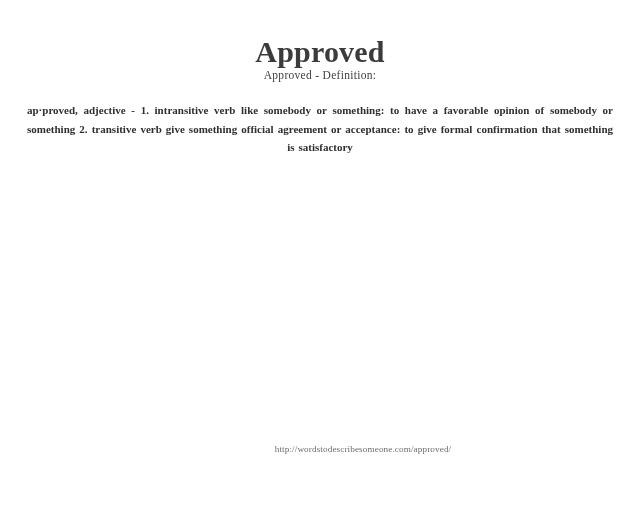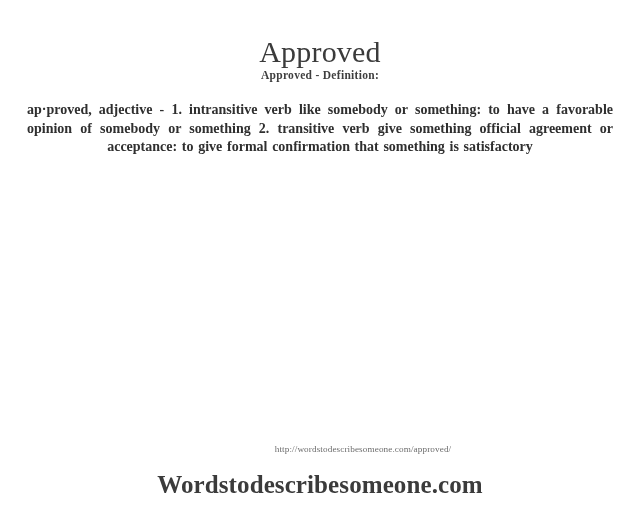--- a/index.html
+++ b/index.html
@@ -25,48 +25,48 @@
 
   
   .title {
     position: absolute;
     top: 12px;
     left: 0;
     width: 640px;
     text-align: center;
     font-size: 30px;
     line-height: 40px;
-    font-weight: normal;
+    font-weight: bold;
     color: #3b3b3b;
     letter-spacing: 0.2px;
   }
 
   
   .subtitle {
     position: absolute;
     top: 67px;
     left: 0;
     width: 640px;
     text-align: center;
     font-size: 11.5px;
     line-height: 16px;
-    font-weight: bold;
+    font-weight: normal;
     color: #3f3f3f;
     letter-spacing: 0.3px;
   }
 
   
   .definition {
     position: absolute;
     top: 101px;
     left: 27px;
     width: 586px;
     text-align: justify;
     text-align-last: center;
-    font-size: 14px;
+    font-size: 11px;
     line-height: 18.5px;
     font-weight: bold;
     color: #2f2f2f;
     word-spacing: 1.2px;
   }
 
   
   .content-spacer {
     position: absolute;
     top: 185px;
@@ -112,15 +112,14 @@
   <h1 class="title">Approved</h1>
 
   <div class="subtitle">Approved - Definition:</div>
 
   <div class="definition">ap·proved, adjective - 1. intransitive verb like somebody  or something:  to have a favorable  opinion  of somebody   or something   2. transitive verb give  something official  agreement   or acceptance:  to give  formal  confirmation  that something   is satisfactory</div>
 
   <div class="content-spacer"></div>
 
   <div class="footer-url">http://wordstodescribesomeone.com/approved/</div>
 
-  <div class="footer-brand">Wordstodescribesomeone.com</div>
 
 </div>
 
 </body></html>

